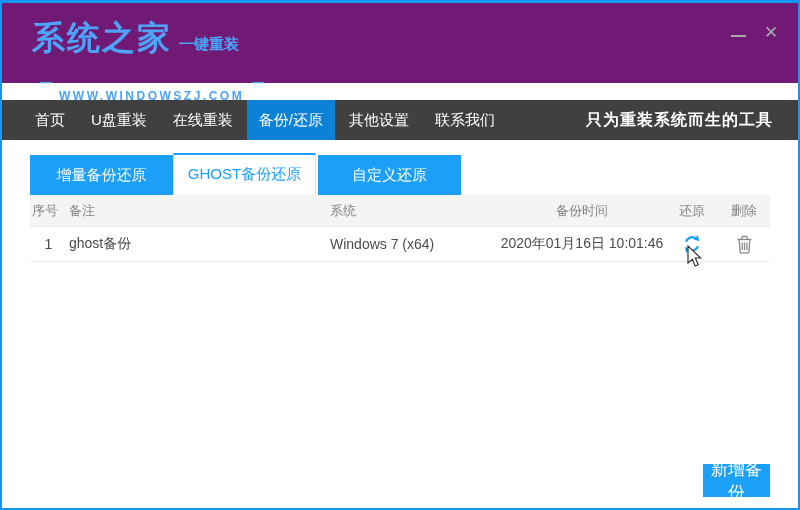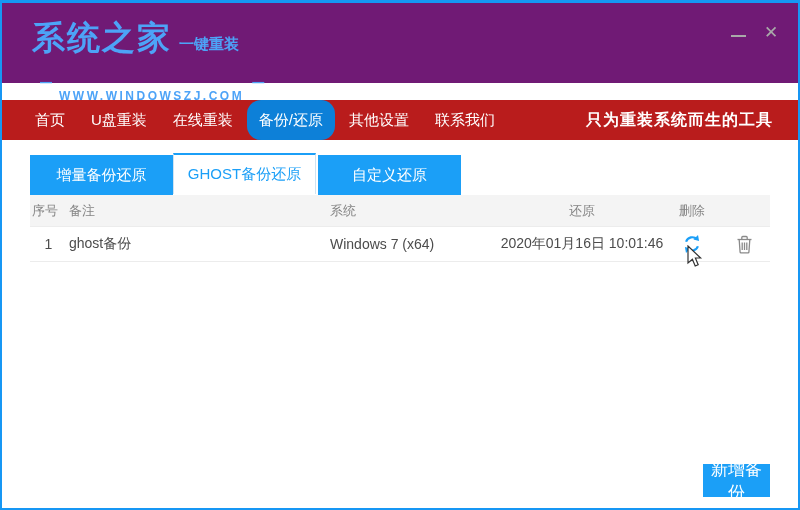--- a/index.html
+++ b/index.html
@@ -22,27 +22,27 @@
   .logo-site .site { font-size:12px; font-weight:bold; letter-spacing:2.5px;margin-top:28px; }
 
   .win-btns { position:absolute; top:20px; right:14px; display:flex; align-items:flex-start; }
   .btn-min { width:26px; height:22px; position:relative; cursor:default; margin-right:6px; }
   .btn-min .bar { position:absolute; left:5px; top:12px; width:15px; height:2px; background:#a9a9a9; }
   .btn-close { width:26px; height:22px; color:#a9a9a9; font-size:17px; line-height:20px; text-align:center; }
 
   
   .nav {
     position:absolute; left:0; top:97px; width:100%; height:40px;
-    background:#b91c1c; display:flex; align-items:stretch; padding-left:20px;
+    background:#404040; display:flex; align-items:stretch; padding-left:20px;
   }
   .nav-item {
     color:#fff; font-size:15px; display:flex; align-items:center;
     padding:0 12px; margin:0 1px; cursor:pointer; white-space:nowrap;
   }
-  .nav-item.active { background:#0d80d8;border-radius:14px; }
+  .nav-item.active { background:#0d80d8; }
   .nav-slogan {
     position:absolute; right:25px; top:0; height:40px; display:flex; align-items:center;
     color:#fff; font-size:16px; font-weight:bold; letter-spacing:1px;
   }
 
   
   .tabs { position:absolute; left:28px; top:152px; display:flex; height:38px; }
   .tab {
     width:143px; height:40px; background:#1b9ff7; color:#fff; font-size:15px;
     display:flex; align-items:center; justify-content:center; cursor:pointer;
@@ -118,20 +118,21 @@
     <div class="tab">增量备份还原</div>
     <div class="tab active">GHOST备份还原</div>
     <div class="tab t3">自定义还原</div>
   </div>
 
   <div class="table">
     <div class="tr thead">
       <div class="td">序号</div>
       <div class="td">备注</div>
       <div class="td">系统</div>
+      <div class="td c-center">备份时间</div>
       <div class="td c-center">还原</div>
       <div class="td c-center">删除</div>
     </div>
     <div class="tr trow">
       <div class="td c-center">1</div>
       <div class="td">ghost备份</div>
       <div class="td">Windows 7 (x64)</div>
       <div class="td c-center">2020年01月16日 10:01:46</div>
       <div class="icon-cell">
         <svg width="20" height="20" viewBox="0 0 22 22">

